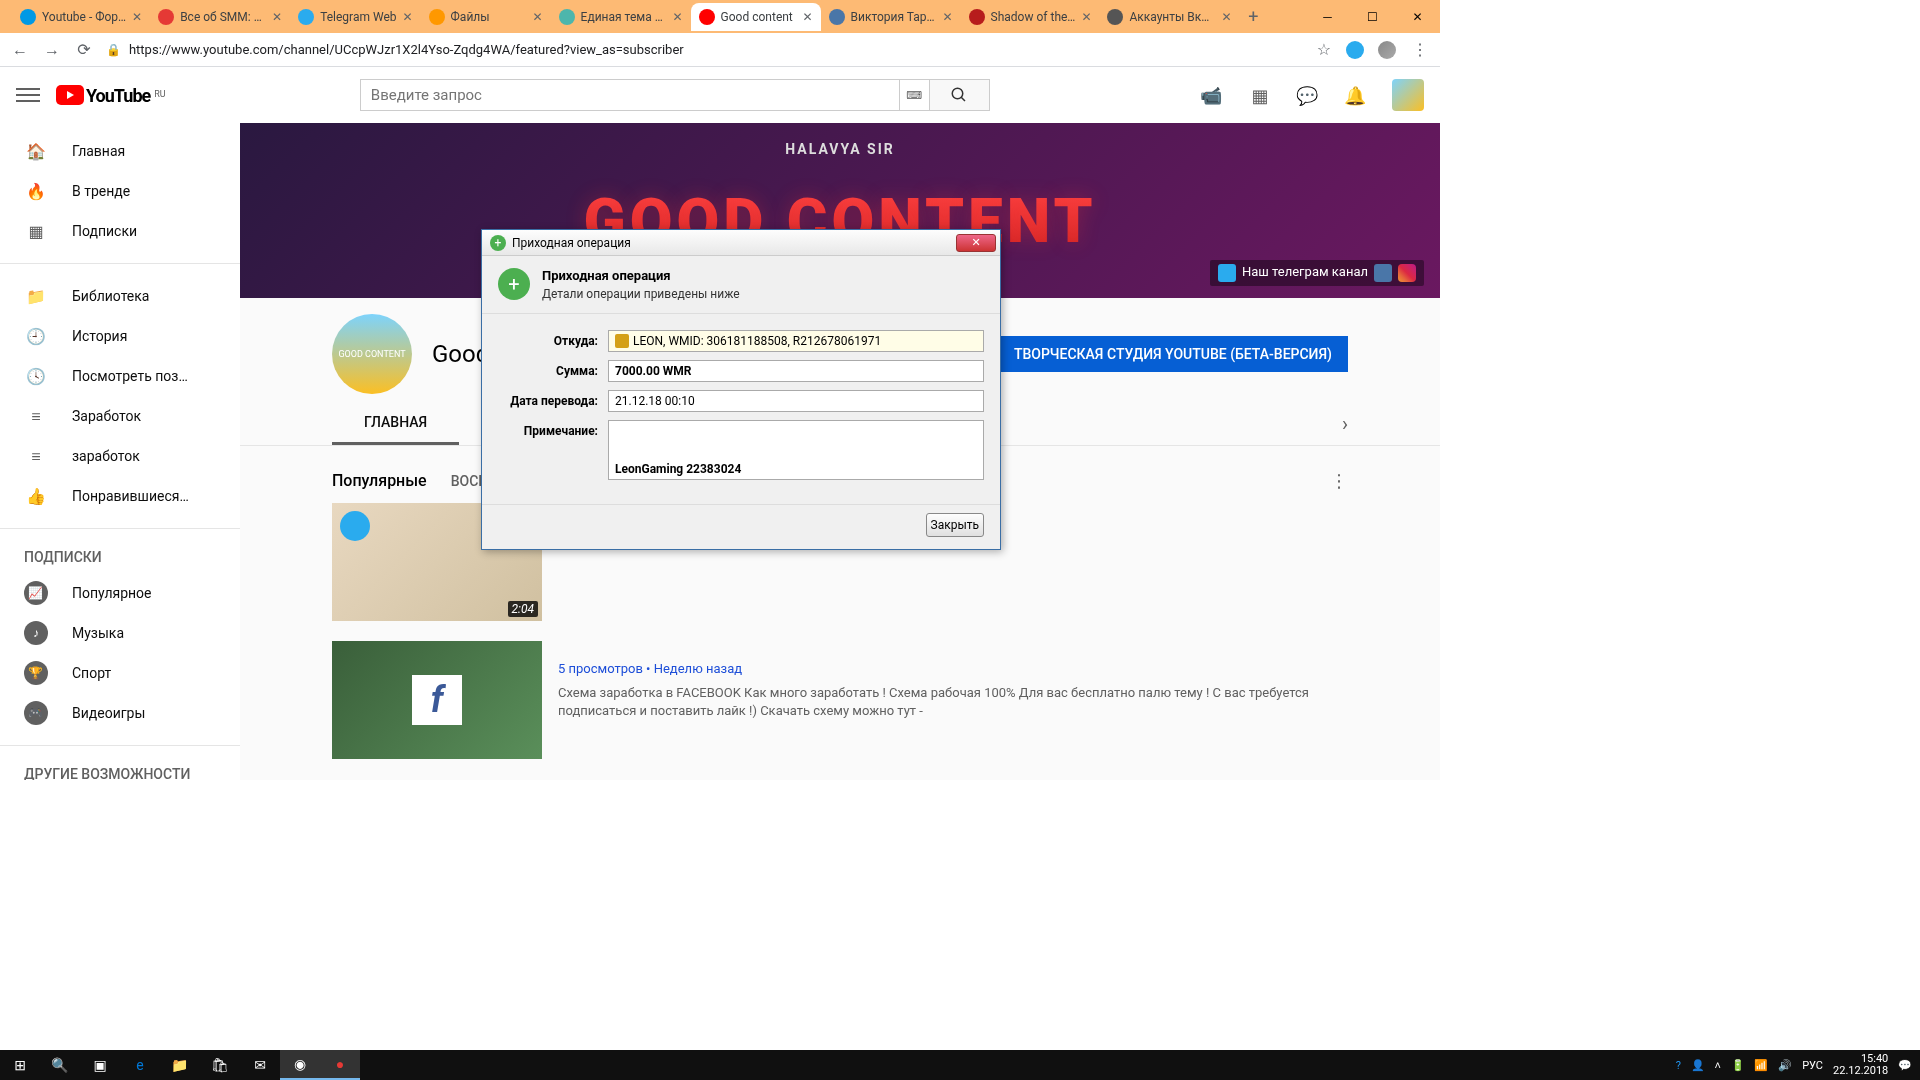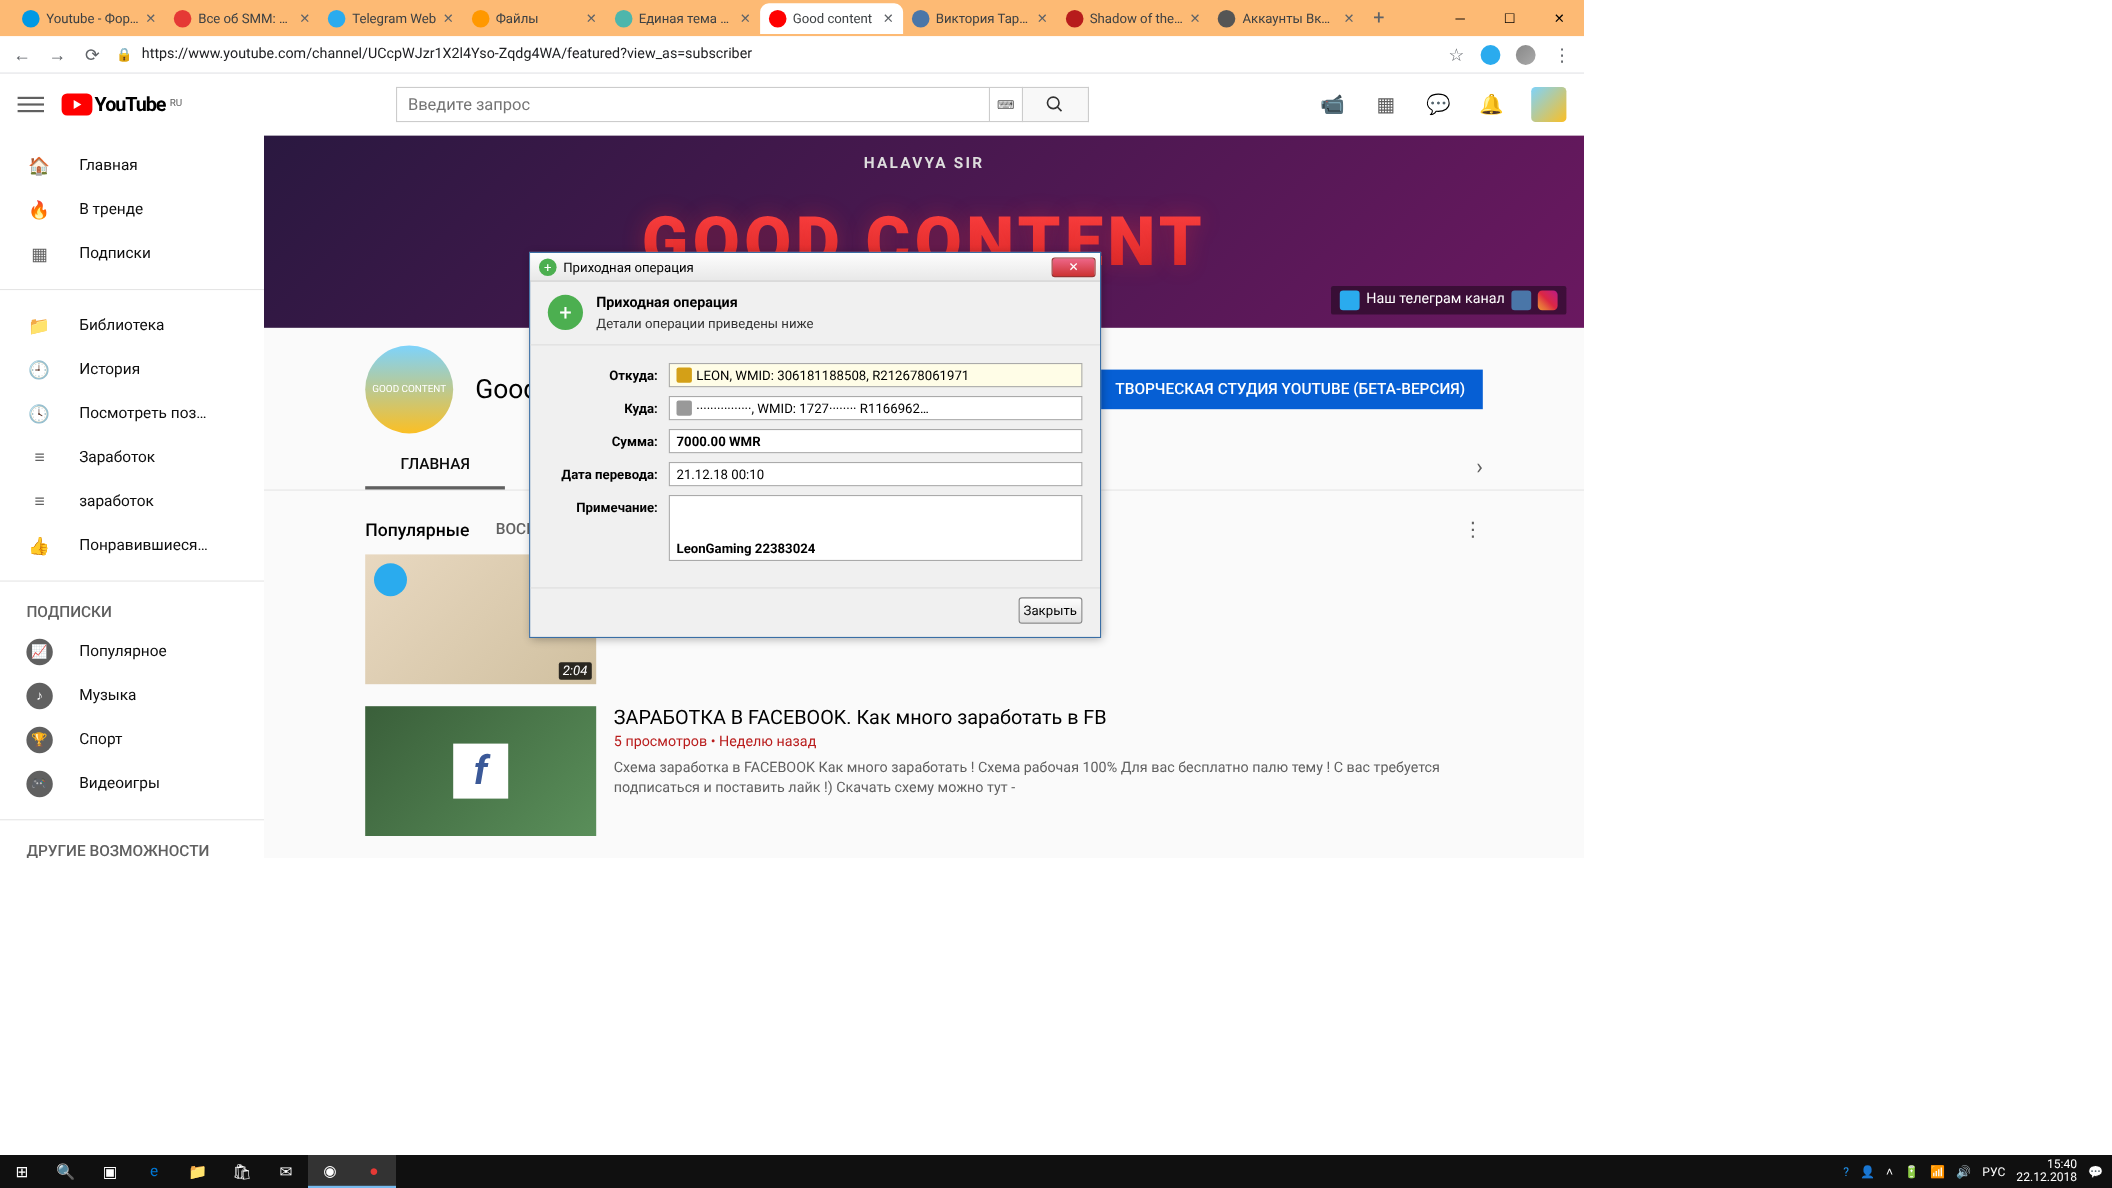--- a/index.html
+++ b/index.html
@@ -70,21 +70,21 @@
 
 .section-head { padding: 24px 92px 8px; display: flex; gap: 24px; align-items: center; }
 .section-title { font-size: 16px; font-weight: 500; }
 .section-action { font-size: 14px; font-weight: 500; color: #606060; cursor: pointer; }
 
 .video-row { display: flex; padding: 4px 92px 16px; gap: 16px; }
 .thumb { width: 210px; height: 118px; background: #ddd; position: relative; flex-shrink: 0; font-style: italic; }
 .thumb .dur { position: absolute; right: 4px; bottom: 4px; background: rgba(0,0,0,0.8); color: #fff; font-size: 12px; padding: 1px 4px; border-radius: 2px; }
 .vid-info { flex: 1; }
 .vid-title { font-size: 18px; font-weight: 400; margin-bottom: 4px; }
-.vid-meta { font-size: 13px; color: #b91c1c; margin-bottom: 8px; }
+.vid-meta { font-size: 13px; color: #1d4ed8; margin-bottom: 8px; margin-top: 20px; }
 .vid-desc { font-size: 13px; color: #606060; line-height: 1.4; }
 .vid-menu { color: #606060; cursor: pointer; font-size: 18px; }
 
 
 .wm-dialog { position: absolute; left: 481px; top: 229px; width: 520px; background: #f0f0f0; border: 1px solid #3a6ea5; box-shadow: 2px 2px 8px rgba(0,0,0,0.3); z-index: 100; }
 .wm-titlebar { height: 26px; background: linear-gradient(180deg, #fdfdfd, #e8e8e8); display: flex; align-items: center; padding: 0 4px 0 8px; border-bottom: 1px solid #ccc; }
 .wm-titlebar .plus { width: 16px; height: 16px; background: #4caf50; border-radius: 50%; color: #fff; display: flex; align-items: center; justify-content: center; font-size: 12px; margin-right: 6px; }
 .wm-titlebar .title { font-size: 12px; }
 .wm-close { margin-left: auto; width: 40px; height: 18px; background: linear-gradient(180deg, #e68, #c33); border: 1px solid #933; border-radius: 3px; color: #fff; display: flex; align-items: center; justify-content: center; font-size: 11px; cursor: pointer; }
 .wm-header { display: flex; padding: 12px 16px; gap: 12px; border-bottom: 1px solid #ddd; }
@@ -328,21 +328,20 @@
       <div class="vid-info">
         <div class="vid-desc">…му заработка - … телеграм канал</div>
       </div>
     </div>
 
     <div class="video-row">
       <div class="thumb thumb2">
         <div class="thumb2-fb">f</div>
       </div>
       <div class="vid-info">
-        <div class="vid-title">ЗАРАБОТКА В FACEBOOK. Как много заработать в FB</div>
         <div class="vid-meta">5 просмотров • Неделю назад</div>
         <div class="vid-desc">Схема заработка в FACEBOOK Как много заработать ! Схема рабочая 100% Для вас бесплатно палю тему ! С вас требуется подписаться и поставить лайк !) Скачать схему можно тут - </div>
       </div>
     </div>
   </div>
 </div>
 
 <div class="wm-dialog">
   <div class="wm-titlebar">
     <span class="plus">+</span>
@@ -355,27 +354,20 @@
       <h3>Приходная операция</h3>
       <p>Детали операции приведены ниже</p>
     </div>
   </div>
   <div class="wm-body">
     <div class="wm-row">
       <div class="wm-label">Откуда:</div>
       <div class="wm-field yellow">
           <span class="purse-icon"></span>
           <span>LEON, WMID: 306181188508, R212678061971</span>
-        </div>
-    </div>
-    <div class="wm-row">
-      <div class="wm-label">Куда:</div>
-      <div class="wm-field">
-          <span class="purse-icon" style="background:#999"></span>
-          <span>················, WMID: 1727········ R1166962…</span>
         </div>
     </div>
     <div class="wm-row">
       <div class="wm-label">Сумма:</div>
       <div class="wm-field">
           <b>7000.00 WMR</b>
         </div>
     </div>
     <div class="wm-row">
       <div class="wm-label">Дата перевода:</div>

